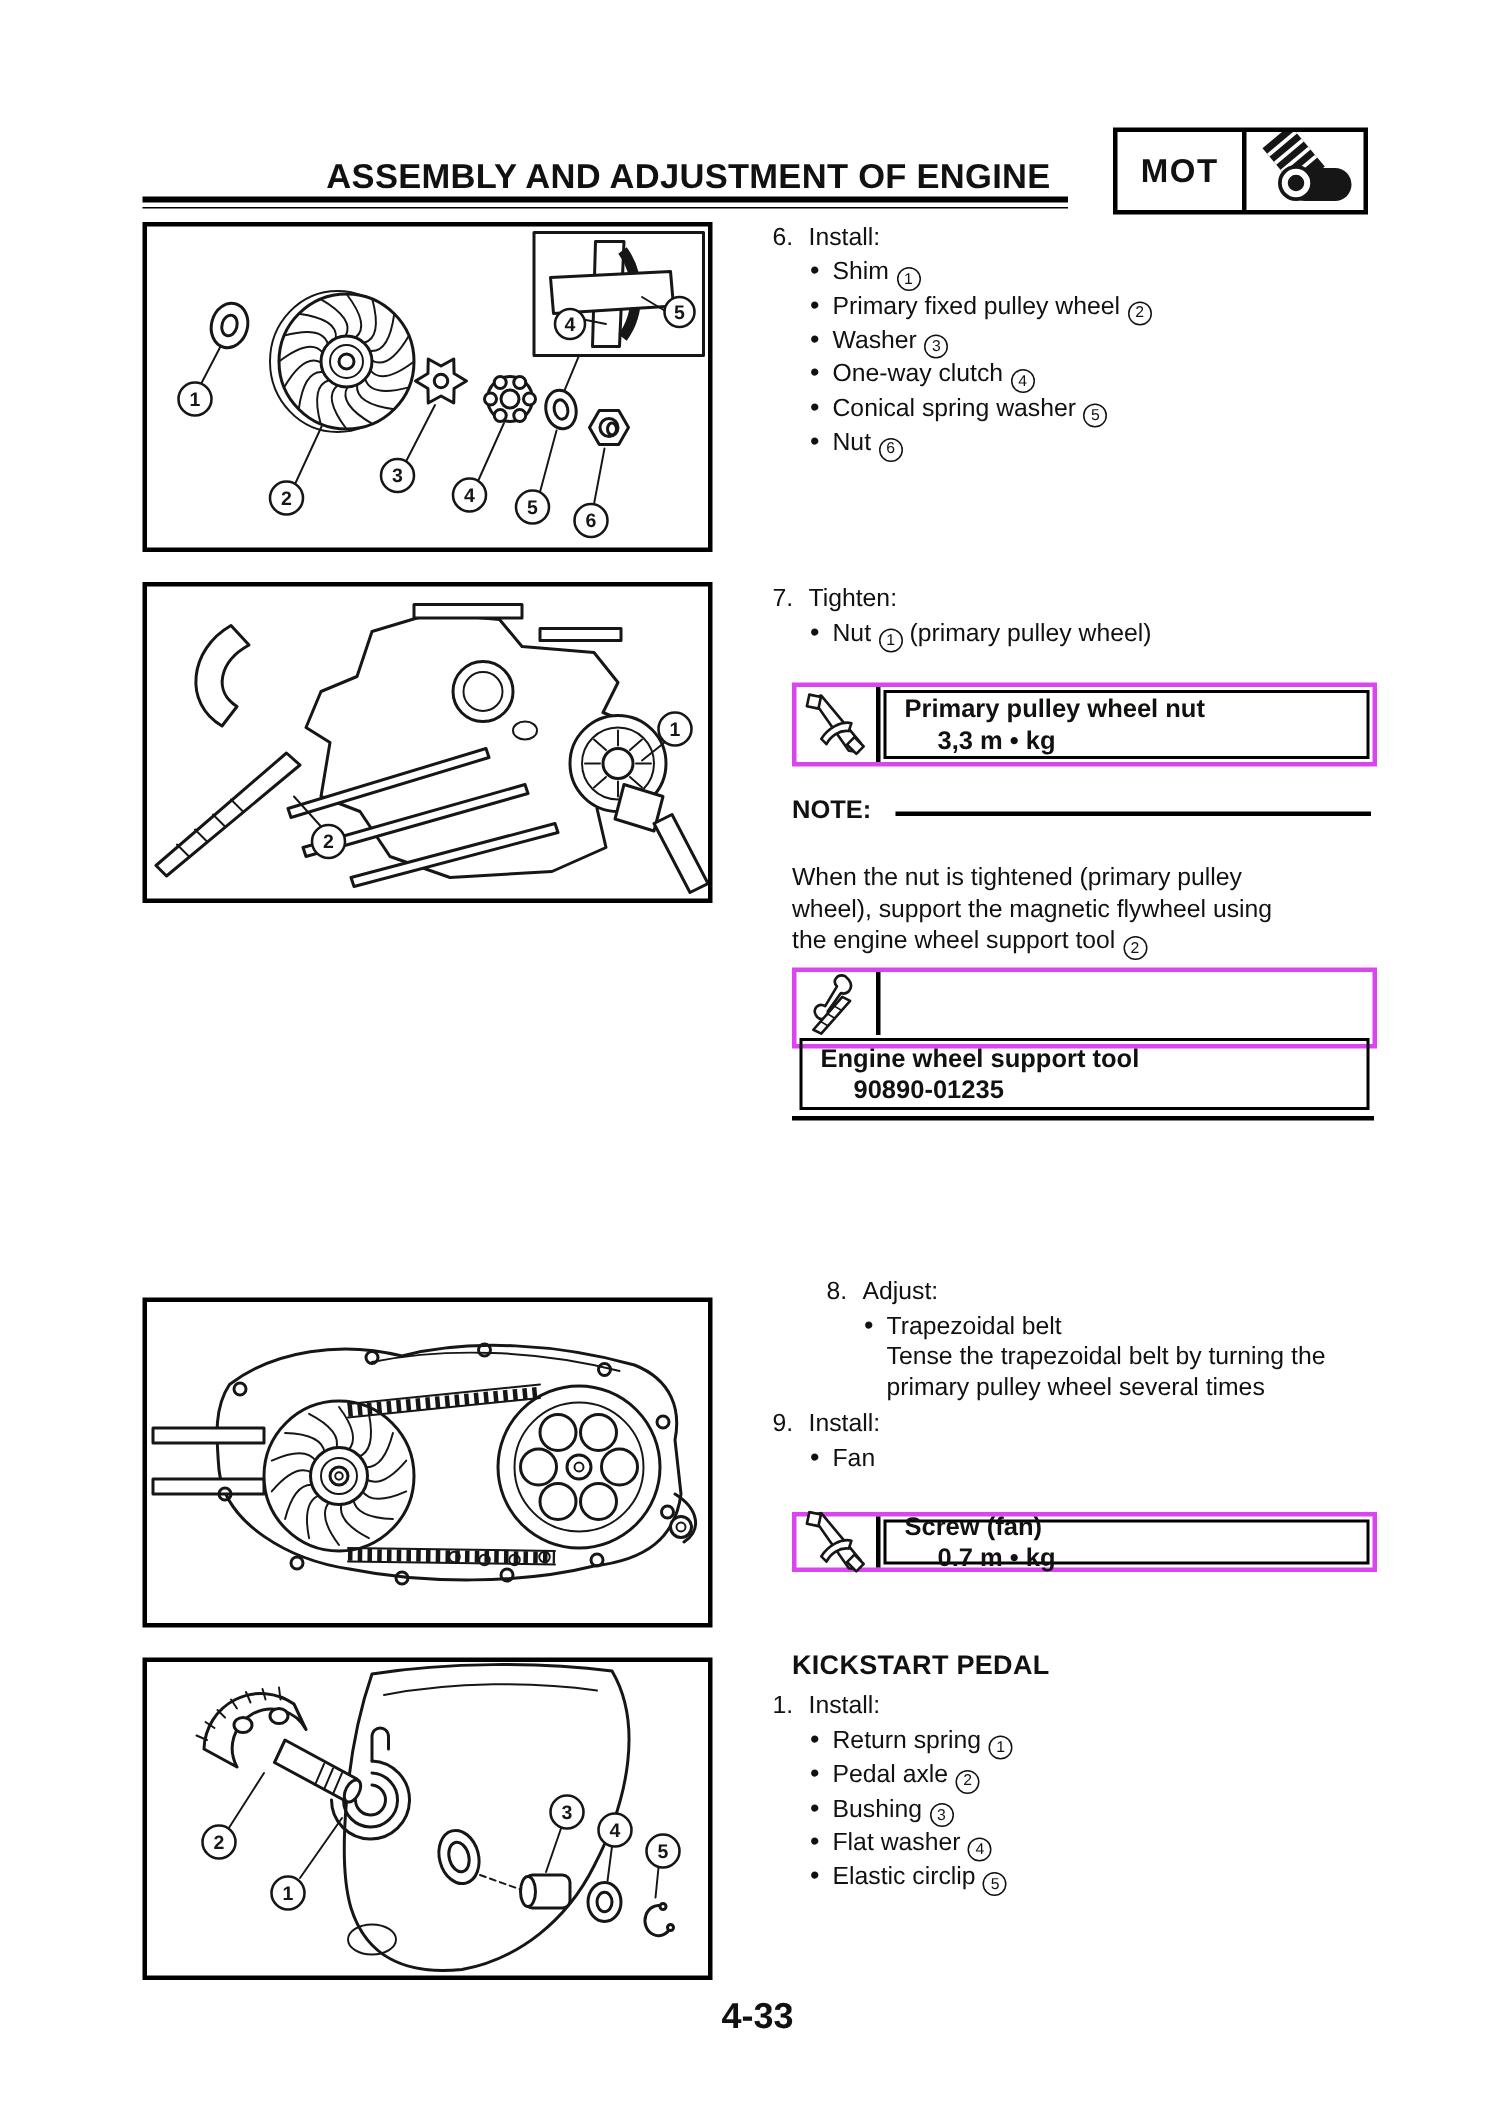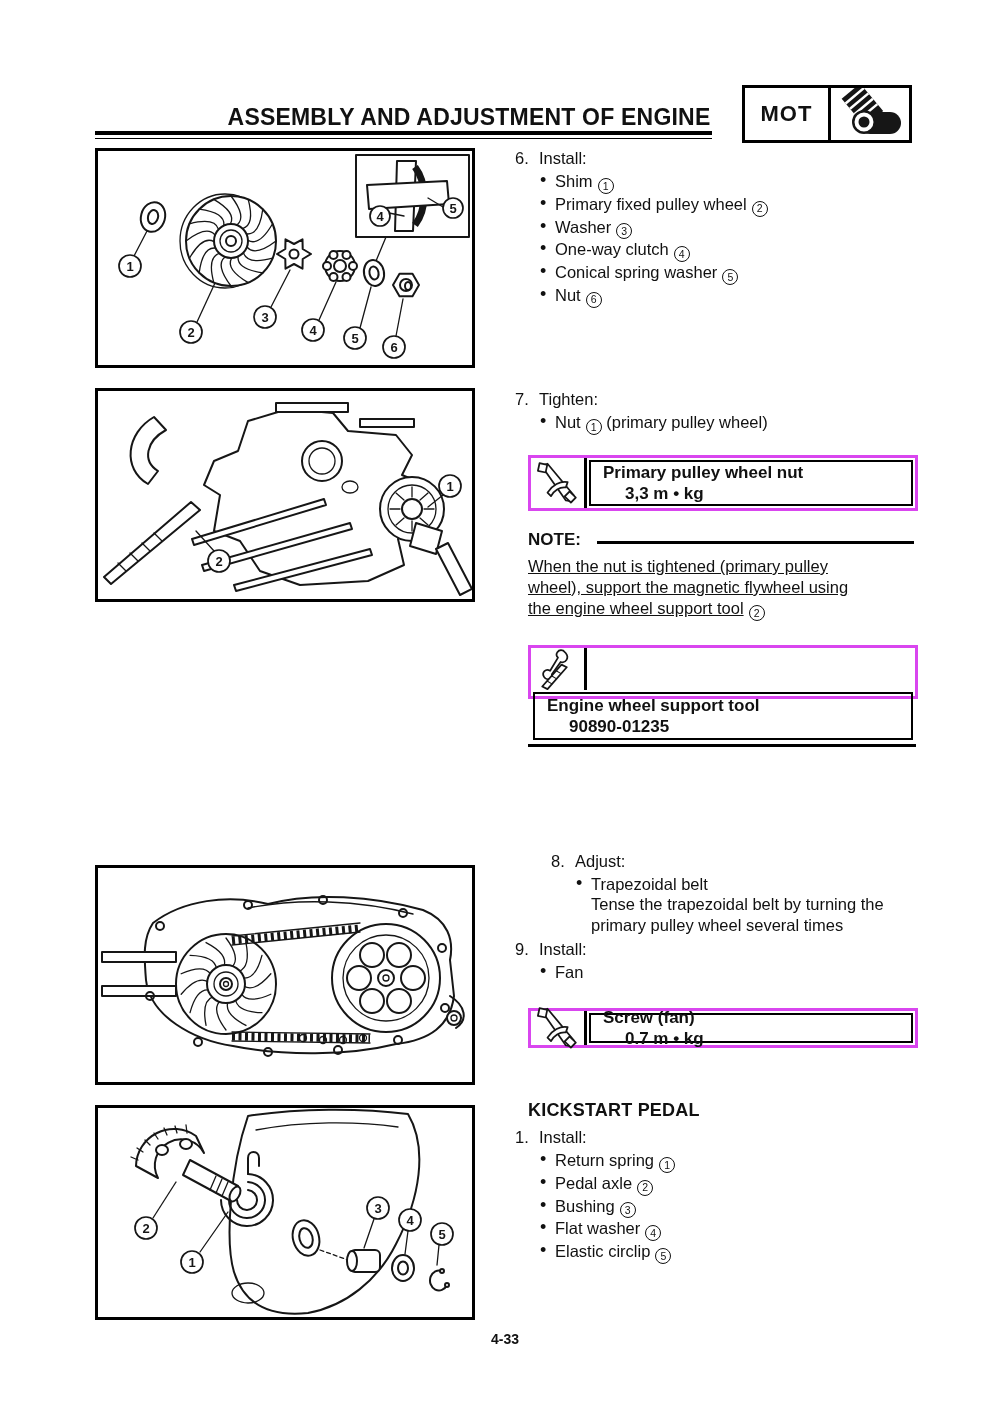--- a/index.html
+++ b/index.html
@@ -5,21 +5,21 @@
   * { margin:0; padding:0; box-sizing:border-box; }
   html,body { background:#fff; }
   body {
     width:1000px; height:1415px; position:relative;
     font-family:"Liberation Sans", sans-serif; color:#111;
     overflow:hidden;
   }
   .abs { position:absolute; }
 
   
-  .title { left:222px; top:104px; width:494px; text-align:center;
+  .title { left:212px; top:104px; width:494px; text-align:center;
            font-size:23px; font-weight:bold; letter-spacing:0.2px; white-space:nowrap; }
   .rule-thick { left:95px; top:131px; width:617px; height:4px; background:#000; }
   .rule-thin  { left:95px; top:138px; width:617px; height:1px; background:#000; }
   .badge { left:742px; top:85px; width:170px; height:58px; border:3px solid #000;
            display:flex; background:#fff; }
   .badge-label { flex:1; border-right:3px solid #000; display:flex; align-items:center;
                  justify-content:center; font-size:22px; font-weight:bold; letter-spacing:1px; }
   .badge-icon { width:78px; display:flex; align-items:center; justify-content:center; }
 
   
@@ -51,41 +51,41 @@
           border-radius:50%; align-items:center; justify-content:center;
           font-size:10.5px; line-height:1; margin-left:5px; vertical-align:-2.5px; }
 
   #step6 { top:148px; }
   #step7 { top:389px; }
   #step8 { top:851px;margin-left:36px; }
   #step9 { top:939px; }
 
   .note-label { left:528px; top:530px; font-size:17px; font-weight:bold; }
   .note-rule  { left:597px; top:541px; width:317px; height:3px; background:#000; }
-  .note-text  { left:528px; top:556px; width:398px; font-size:16.5px; line-height:21px;text-decoration:underline; }
+  .note-text  { left:528px; top:575px; width:398px; font-size:16.5px; line-height:21px; }
   .end-rule   { left:528px; top:744px; width:388px; height:3px; background:#000; }
 
   
   .spec { left:528px; width:390px; border:3px solid #d946ef; display:flex; background:#fff; }
   #spec1 { top:455px;  height:56px; }
   #spec2 { top:645px;  height:54px;flex-direction:column; }
   #spec3 { top:1008px; height:40px; }
   .spec-icon { width:56px; border-right:3px solid #000; display:flex;
                align-items:center; justify-content:center; }
   .spec-icon svg { width:44px; height:42px; }
   .spec-body { flex:1; border:2px solid #000; margin:2px; padding:1px 12px;
                display:flex; flex-direction:column; justify-content:center; }
   .spec-name { font-size:17px; font-weight:bold; line-height:21px; }
   .spec-val  { font-size:17px; font-weight:bold; line-height:21px; padding-left:22px; }
 
   .ks-heading { left:528px; top:1100px; font-size:18px; font-weight:bold; letter-spacing:0.2px; }
   #ks-step { top:1127px; }
 
   .page-num { left:95px; top:1331px; width:820px; text-align:center;
-              font-size:14px; font-weight:bold; }
+              font-size:24px; font-weight:bold; }
 </style>
 </head>
 <body>
 
 <h1 class="abs title">ASSEMBLY AND ADJUSTMENT OF ENGINE</h1>
 <div class="abs rule-thick"></div>
 <div class="abs rule-thin"></div>
 
 <div class="abs badge">
   <div class="badge-label">MOT</div>

